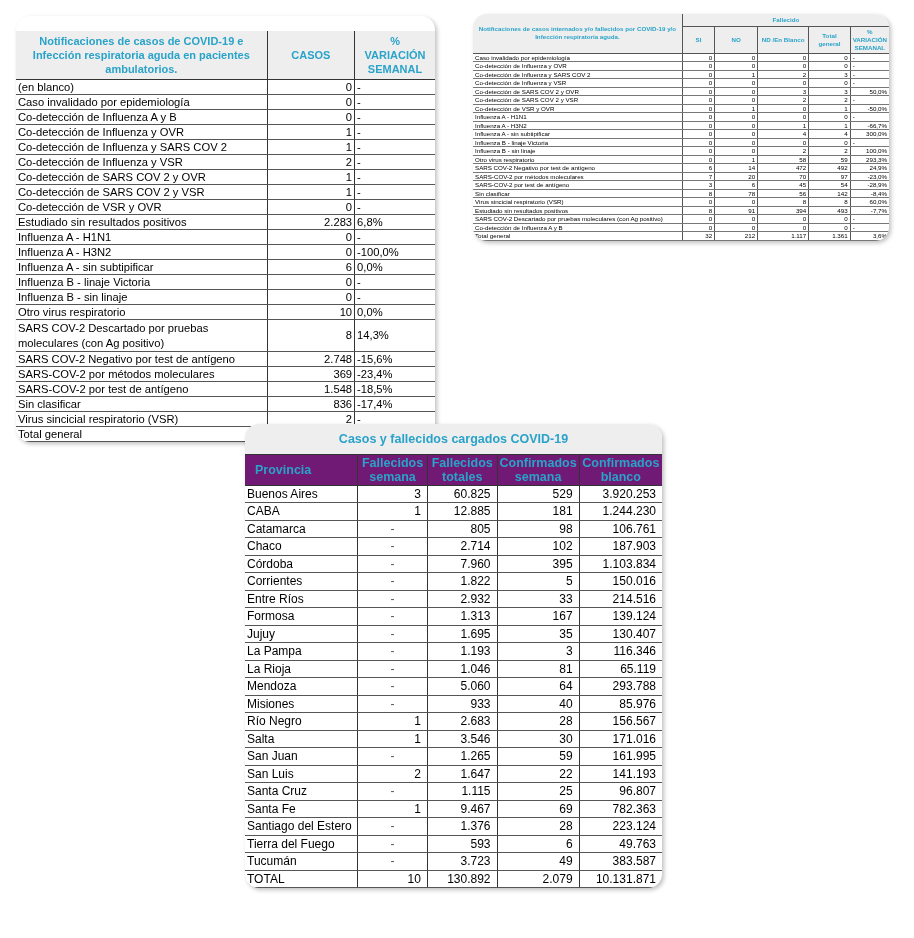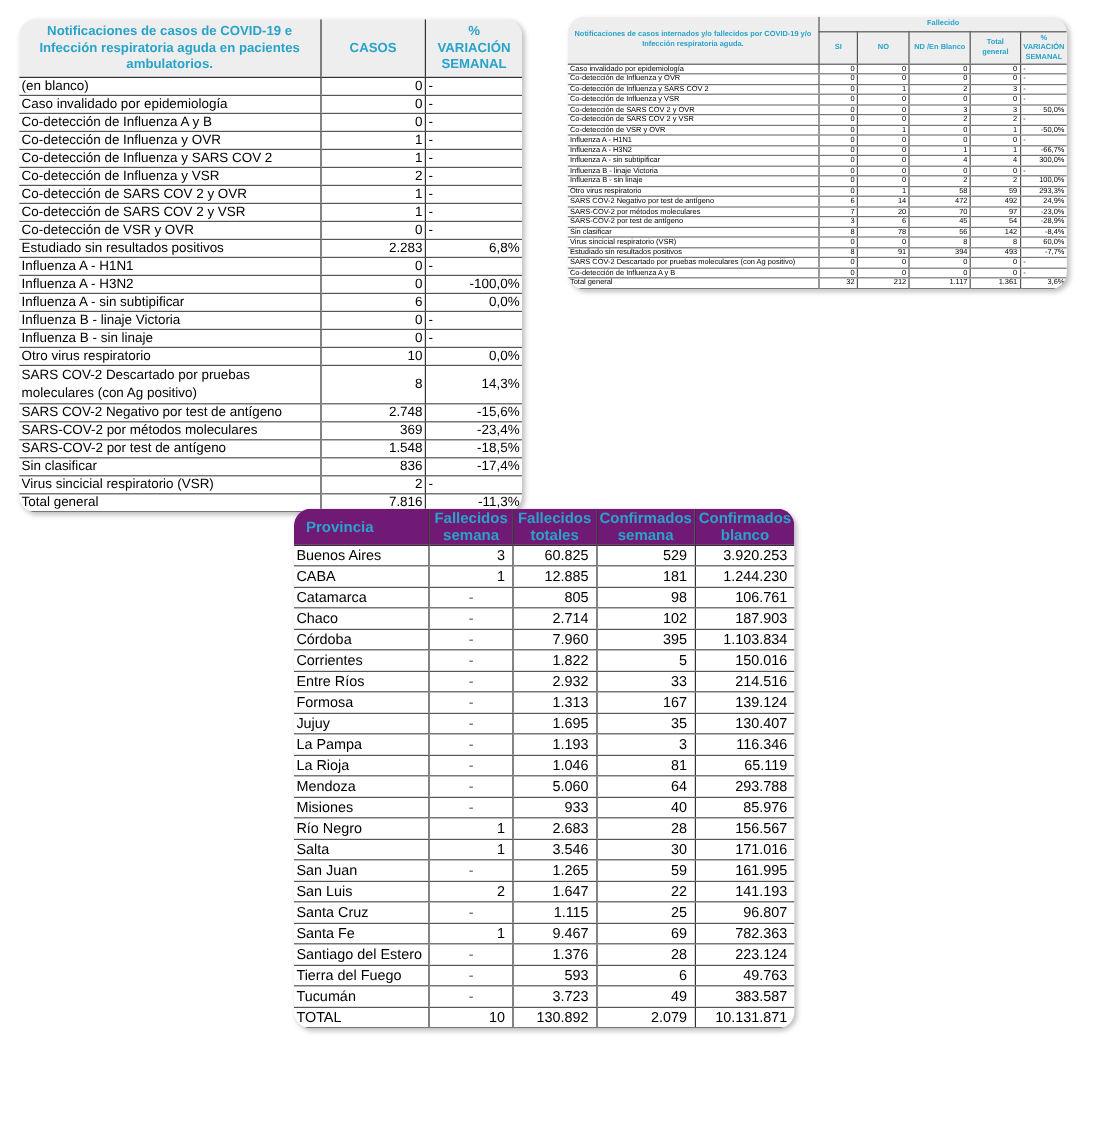--- a/index.html
+++ b/index.html
@@ -10,21 +10,21 @@
     position: absolute;
     background: #fff;
     border-radius: 14px;
     box-shadow: 2px 2px 4px rgba(0,0,0,0.25);
     overflow: hidden;
   }
   table { border-collapse: collapse; width: 100%; }
 
   
   #t1 { left: 16px; top: 16px; width: 419px; }
-  #t1 table { font-size: 11.2px; }
+  #t1 table { font-size: 11.2px; margin-top: 15px; }
   #t1 thead th {
     background: #eeeeee;
     color: #29a3c9;
     font-weight: bold;
     font-size: 11px;
     line-height: 14px;
     text-align: center;
     padding: 3px 4px;
     height: 37px;
     border-bottom: 1px solid #333;
@@ -32,21 +32,21 @@
   #t1 thead th + th { border-left: 1px solid #333; }
   #t1 td {
     height: 15px;
     line-height: 14px;
     border-bottom: 1px solid #555;
     padding: 0 2px;
     white-space: nowrap;
   }
   #t1 td.c-label { width: 250px; padding-left: 2px; }
   #t1 td.c-num { width: 87px; text-align: right; border-left: 1px solid #333; border-right: 1px solid #333; }
-  #t1 td.c-var { width: 80px; text-align: right; }
+  #t1 td.c-var { width: 80px; text-align: left; }
   #t1 td.c-var.dash { text-align: left; }
   #t1 tr.tall td { height: 32px; white-space: normal; line-height: 15px; }
 
   
   #t2 { left: 473px; top: 14px; width: 416px; }
   #t2 table { font-size: 6.2px; }
   #t2 thead th {
     background: #eeeeee;
     color: #29a3c9;
     font-weight: bold;
@@ -436,20 +436,21 @@
           <td class="c-n w44">212</td>
           <td class="c-n w52">1.117</td>
           <td class="c-n w42">1.361</td>
           <td class="c-var">3,6%</td>
         </tr>
       </tbody>
   </table>
 </div>
 
 <div class="card" id="t3">
+  <div class="title">Casos y fallecidos cargados COVID-19</div>
   <table>
     <thead>
       <tr>
         <th class="prov">Provincia</th>
         <th>Fallecidos semana</th>
         <th>Fallecidos totales</th>
         <th>Confirmados semana</th>
         <th>Confirmados blanco</th>
       </tr>
     </thead>

